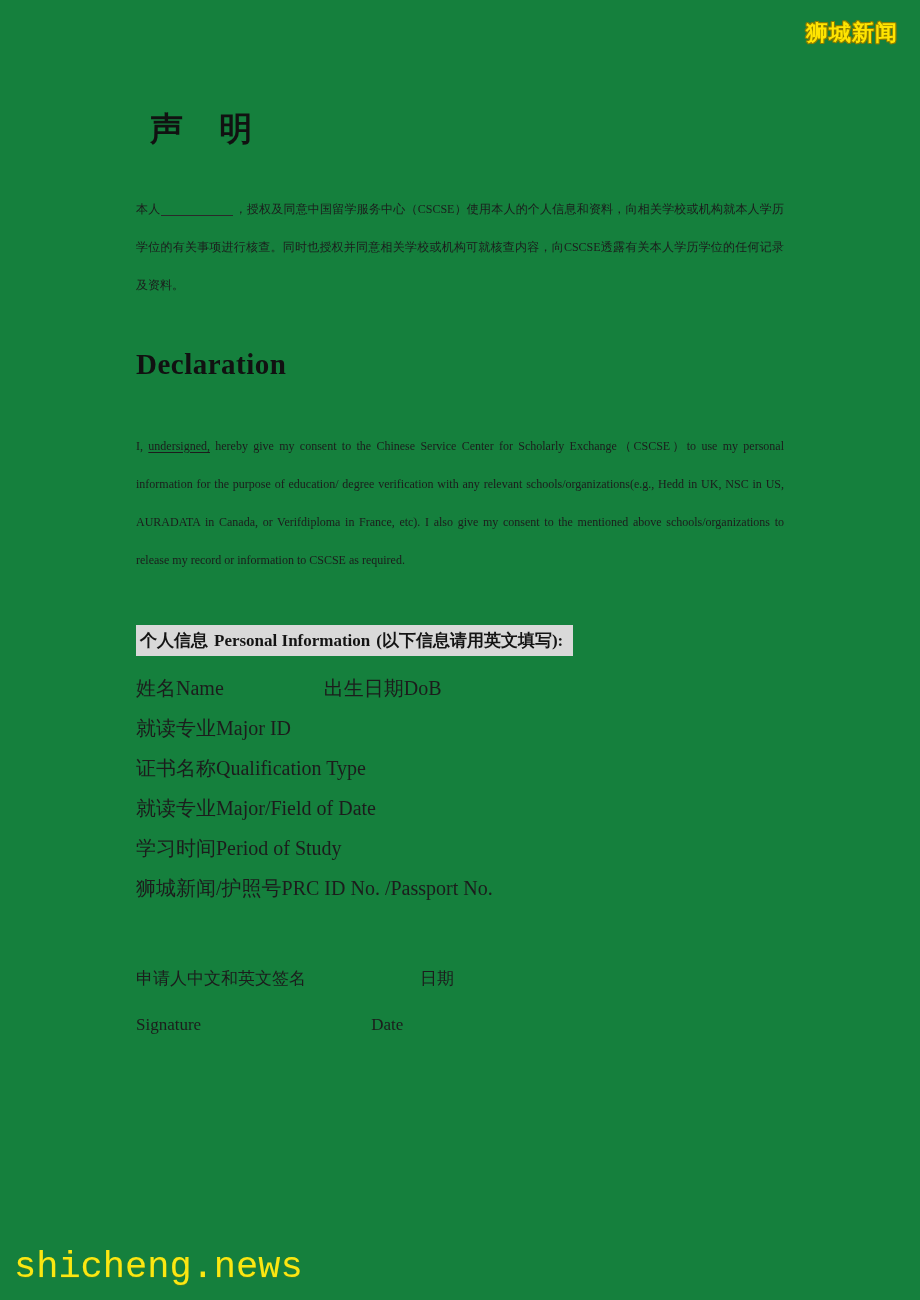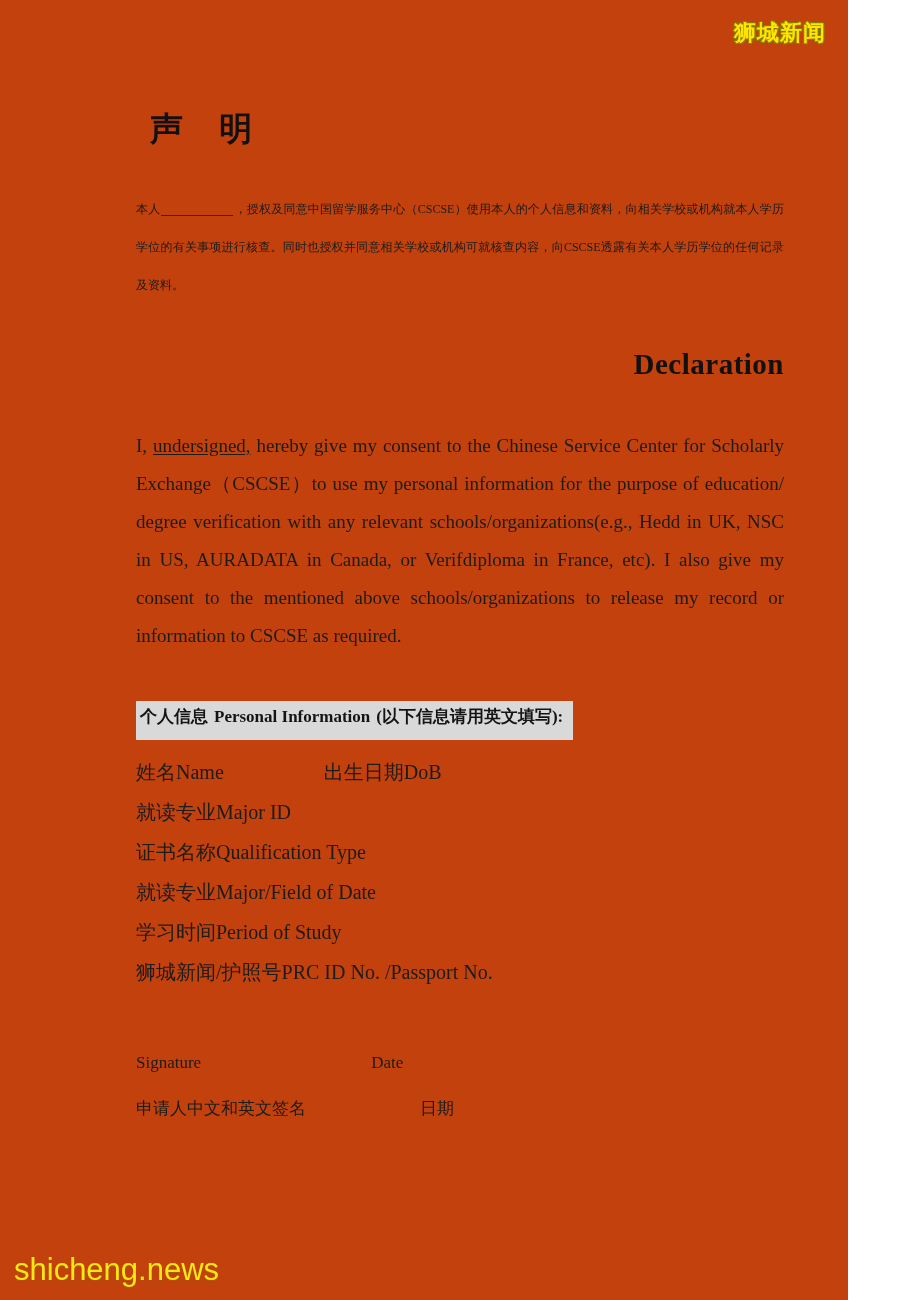--- a/index.html
+++ b/index.html
@@ -2,23 +2,23 @@
 <html><head>
 <meta charset="utf-8">
 <style>
   html, body {
     margin: 0;
     padding: 0;
     background: #ffffff;
   }
   .page {
     position: relative;
-    width: 848px;
+    width: 920px;
     height: 1300px;
-    background: #c2410c;
+    background: #15803d;
     overflow: hidden;
     font-family: "Liberation Serif", "DejaVu Serif", serif;
     color: #1a1a1a;
   }
 
   
   .wm-top {
     position: absolute;
     top: 18px;
     right: 22px;
@@ -31,22 +31,22 @@
       1px 0 0 #8a7d00, -1px 0 0 #8a7d00,
       0 1px 0 #8a7d00, 0 -1px 0 #8a7d00,
       1px 1px 0 #8a7d00, -1px -1px 0 #8a7d00,
       1px -1px 0 #8a7d00, -1px 1px 0 #8a7d00;
     white-space: nowrap;
   }
   .wm-bottom {
     position: absolute;
     left: 14px;
     bottom: 12px;
-    font-family: Liberation Sans, sans-serif;
-    font-size: 31px;
+    font-family: Liberation Mono, monospace;
+    font-size: 37px;
     font-weight: 500;
     color: #fbe712;
     letter-spacing: 0px;
     text-shadow: 0 1px 1px rgba(140,130,0,0.35);
     white-space: nowrap;
   }
 
   
   .doc {
     position: absolute;
@@ -77,44 +77,44 @@
   .blank-line {
     display: inline-block;
     width: 72px;
     border-bottom: 1.5px solid #2a2a2a;
     margin: 0 1px -3px 1px;
     vertical-align: baseline;
   }
 
   .title-en {
     margin-top: 44px;
-    text-align: right;
+    text-align: left;
     font-size: 29px;
     font-weight: bold;
     letter-spacing: 0.5px;
     color: #111;
   }
 
   .para-en {
     margin-top: 46px;
-    font-size: 19px;
+    font-size: 12px;
     line-height: 38px;
     text-align: justify;
     color: #1c1c1c;
   }
   .para-en .u {
     text-decoration: underline;
     text-underline-offset: 2px;
   }
 
   .section-band {
     margin-top: 46px;
     display: inline-block;
     background: #d9d9d9;
-    padding: 5px 10px 12px 4px;
+    padding: 5px 10px 4px 4px;
     font-size: 17px;
     font-weight: bold;
     color: #141414;
     white-space: nowrap;
     line-height: 22px;
   }
   .section-band .sp { display: inline-block; width: 6px; }
 
   .fields {
     margin-top: 12px;
@@ -186,24 +186,24 @@
       <div class="field-row">
         <span>学习时间Period of Study</span>
       </div>
       <div class="field-row">
         <span>狮城新闻/护照号PRC ID No. /Passport No.</span>
       </div>
     </div>
 
     <div class="sign-block">
       <div class="sign-row">
+        <span>申请人中文和英文签名</span><span class="gap-cn"></span><span>日期</span>
+      </div>
+      <div class="sign-row">
         <span>Signature</span><span class="gap-en"></span><span>Date</span>
       </div>
-      <div class="sign-row">
-        <span>申请人中文和英文签名</span><span class="gap-cn"></span><span>日期</span>
-      </div>
     </div>
 
   </div>
 
   <div class="wm-bottom">shicheng.news</div>
 
 </div>
 
 </body></html>

